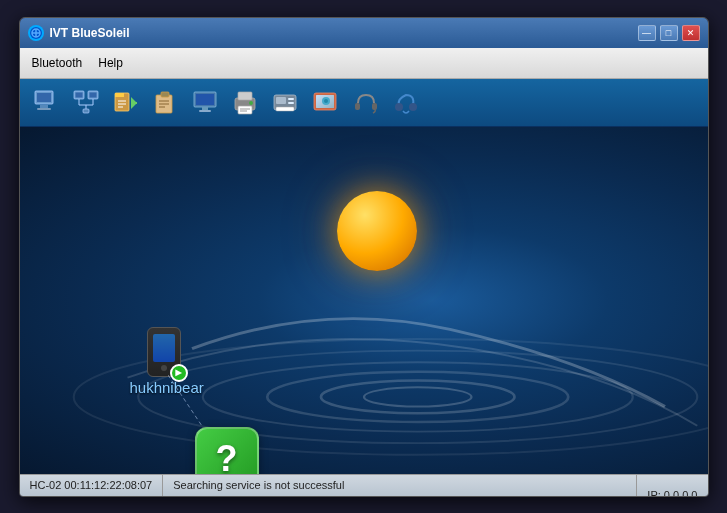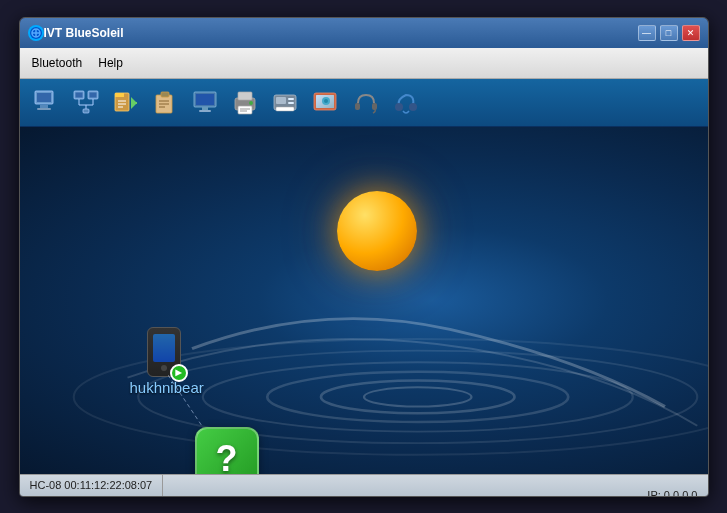--- a/index.html
+++ b/index.html
@@ -27,20 +27,21 @@
       background: linear-gradient(to bottom, #4a7ab5, #2a5a95);
       display: flex;
       align-items: center;
       justify-content: space-between;
       padding: 0 8px;
       flex-shrink: 0;
     }
     .titlebar-left {
       display: flex;
       align-items: center;
+      gap: 6px;
     }
     .titlebar-icon {
       width: 16px;
       height: 16px;
       background: #00aaff;
       border-radius: 50%;
       display: flex;
       align-items: center;
       justify-content: center;
       font-size: 10px;
@@ -408,16 +409,17 @@
 
     <div class="device unknown-device">
       <div class="unknown-icon">
         <span class="question-mark">?</span>
       </div>
 
     </div>
   </div>
 
   <div class="statusbar">
-    <div class="status-segment">HC-08 00:11:12:22:08:07</div>
+    <div class="status-segment">HC-02 00:11:12:22:08:07</div>
+    <div class="status-segment" style="flex:1;border-right:1px solid #999;">Searching service is not successful</div>
     <div class="status-segment">IP: 0.0.0.0</div>
   </div>
 </div>
 
 </body></html>

